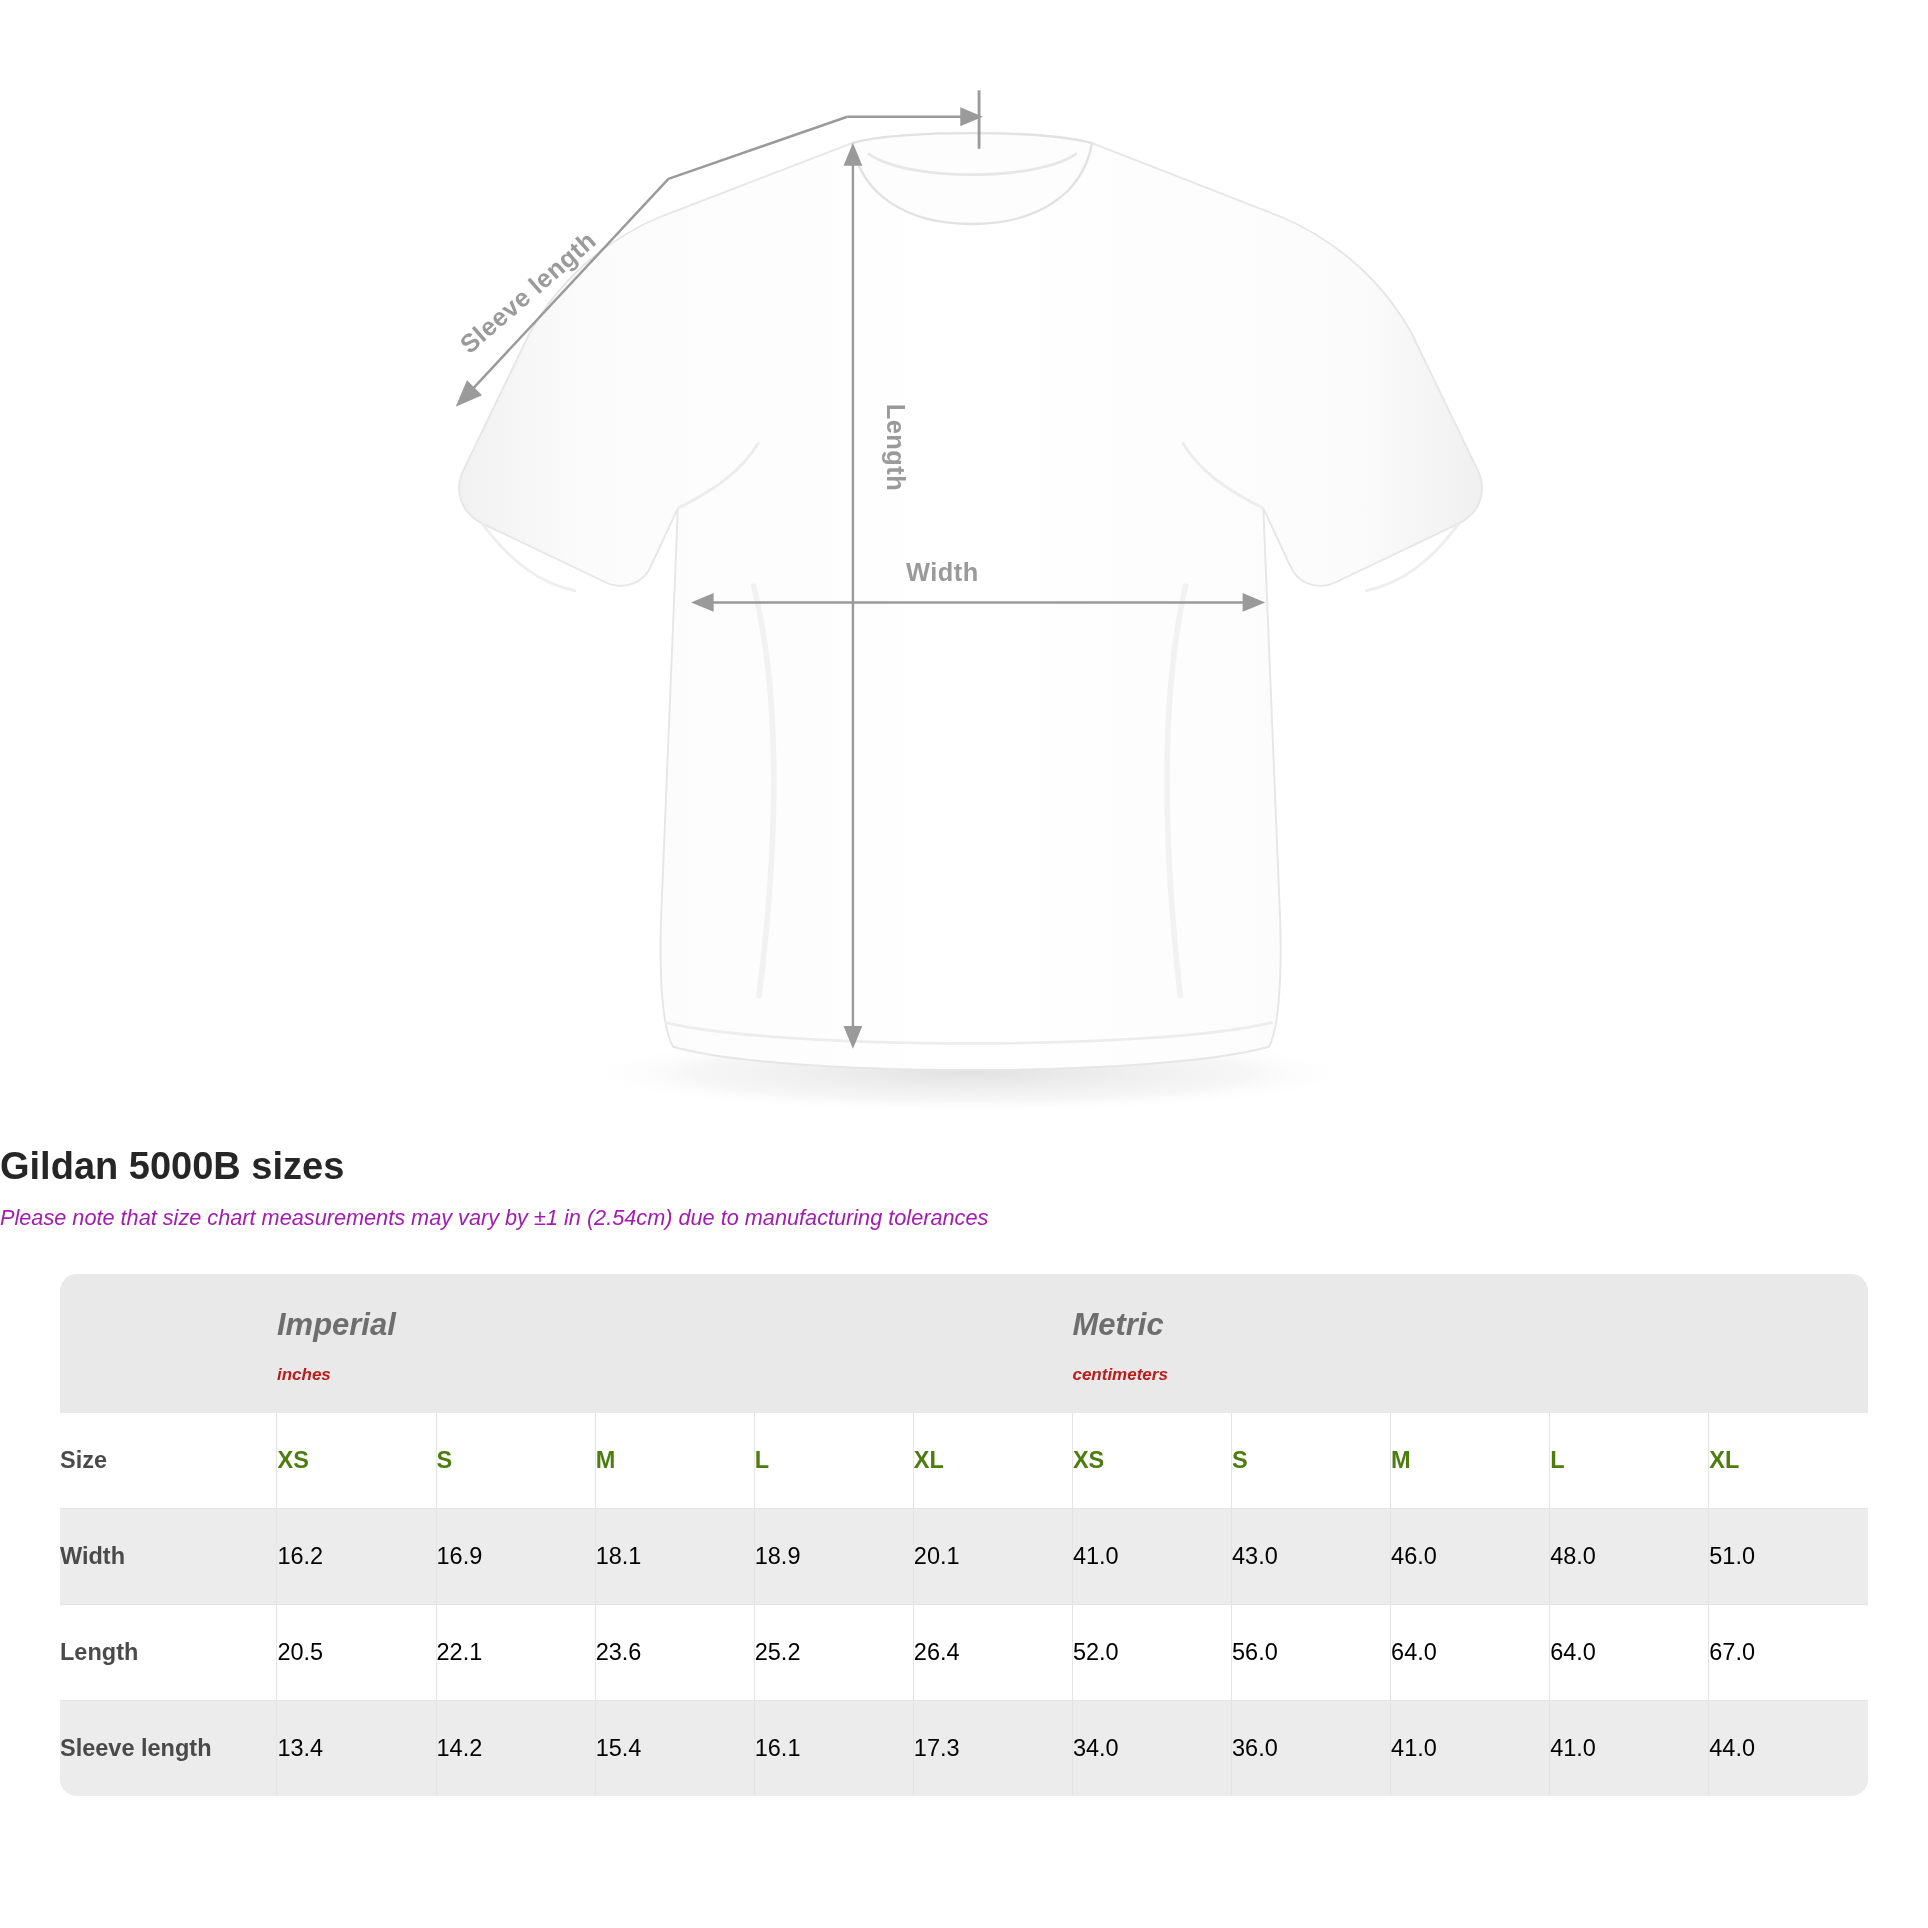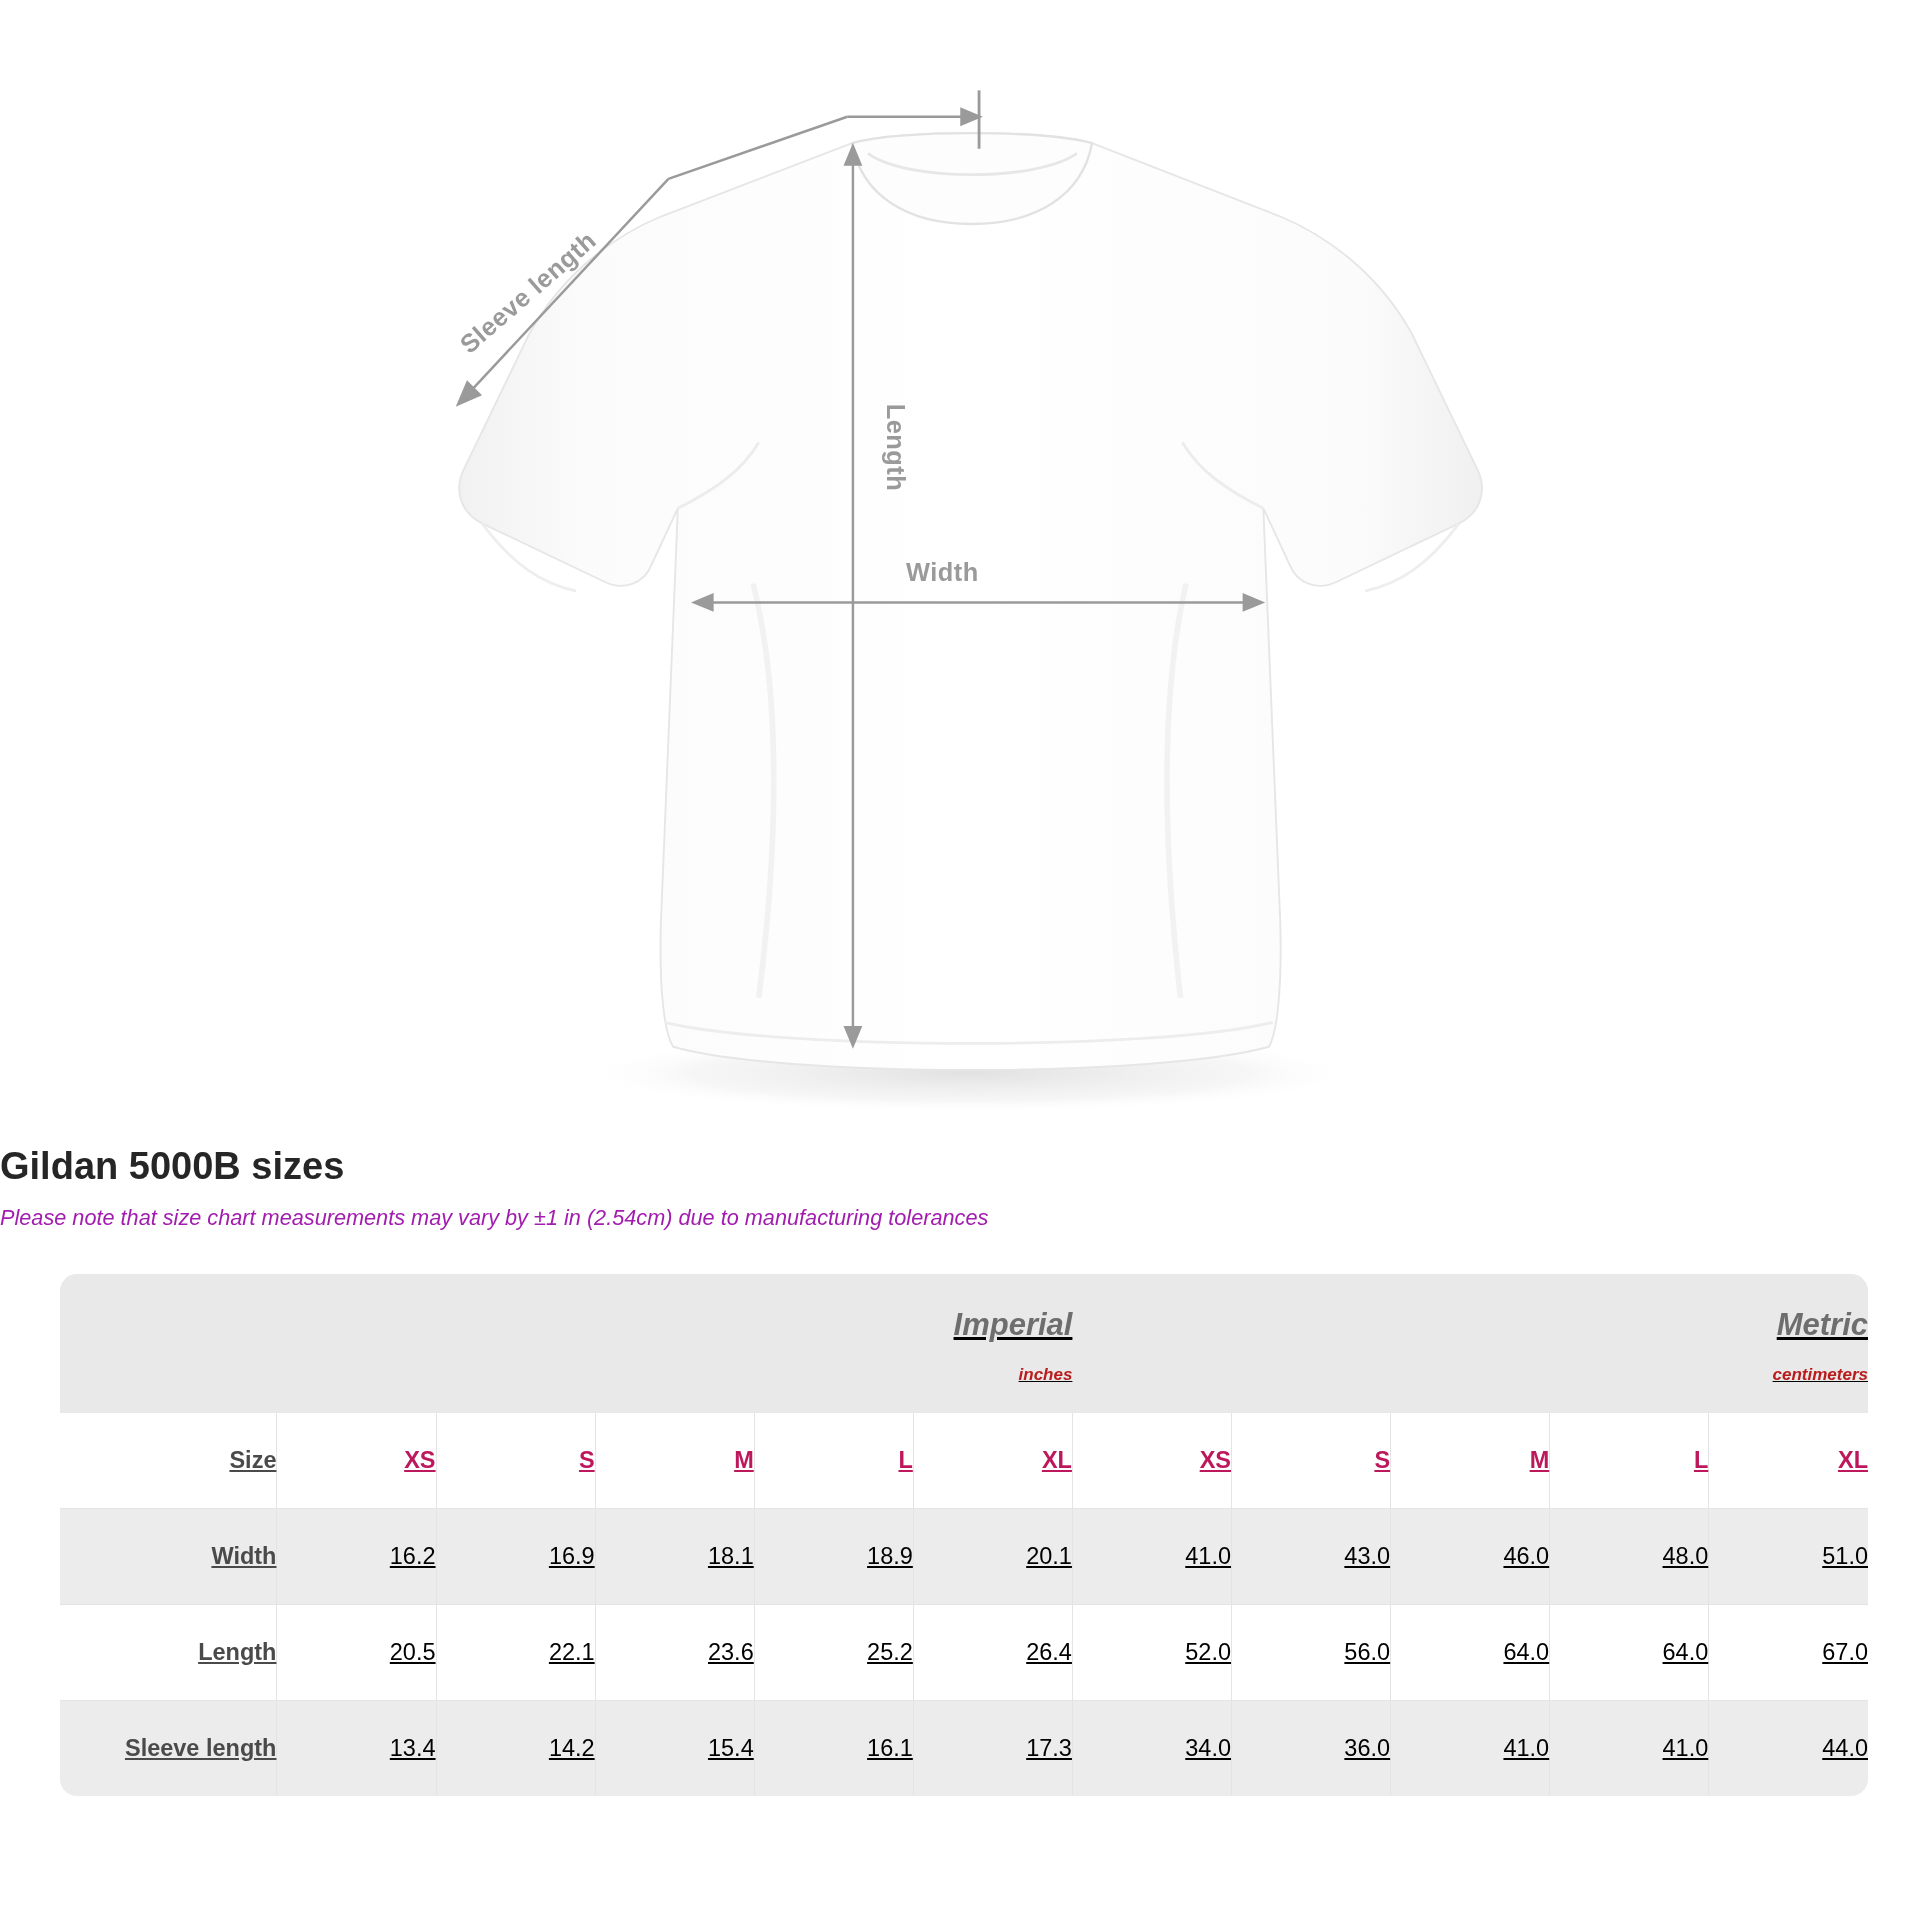--- a/index.html
+++ b/index.html
@@ -75,23 +75,22 @@
     border-radius: 17px;
     overflow: hidden;
   }
   table.size-table {
     width: 100%;
     border-collapse: collapse;
     table-layout: fixed;
   }
   table.size-table th,
   table.size-table td {
-    text-align: right;
+    text-align: left;
     vertical-align: middle;
-    text-decoration: underline;
   }
   .sys-header-row th {
     background: #e9e9e9;
     padding: 32px 0 28px 0;
     border: none;
   }
   .sys-name {
     font-size: 31px;
     font-style: italic;
     font-weight: bold;
@@ -103,21 +102,21 @@
     font-style: italic;
     color: #b91c1c;
     margin-top: 21px;
   }
   .sys-header-row th.spacer {
     background: #e9e9e9;
   }
 
   .col-header-row th {
     background: #ffffff;
-    color: #be185d;
+    color: #4d7c0f;
     font-size: 23.5px;
     font-weight: bold;
     padding: 34px 0;
     border-right: 0.9px solid #e4e4e4;
   }
   .col-header-row th:last-child { border-right: none; }
 
   tbody tr td {
     font-size: 23.5px;
     color: #000000;

